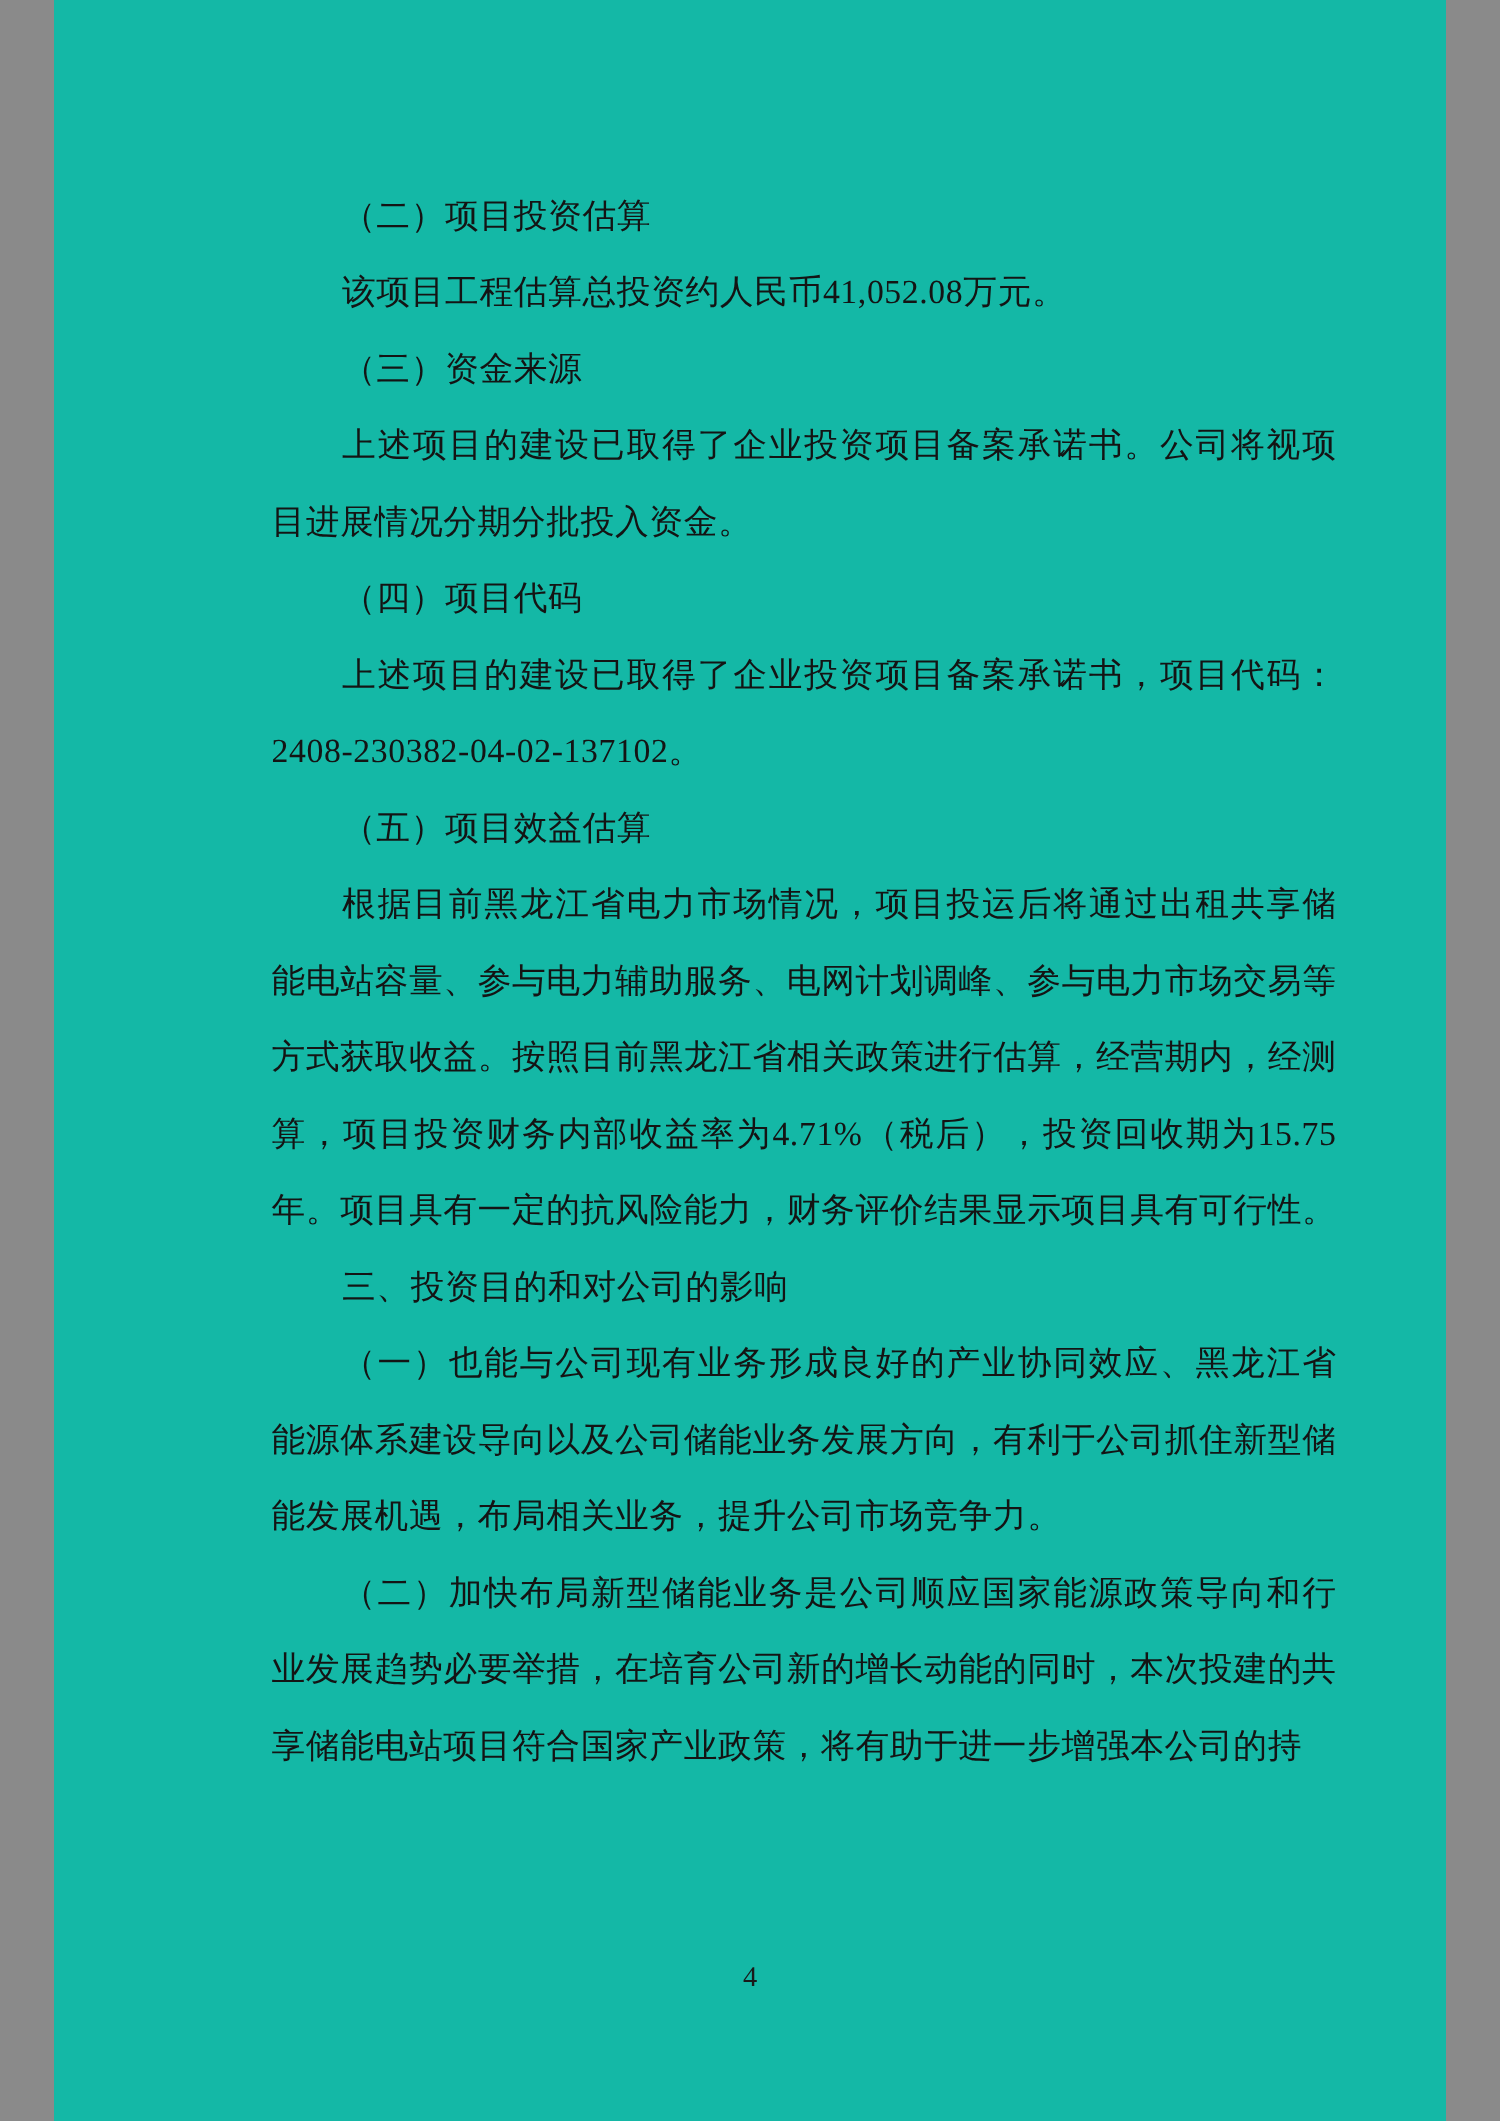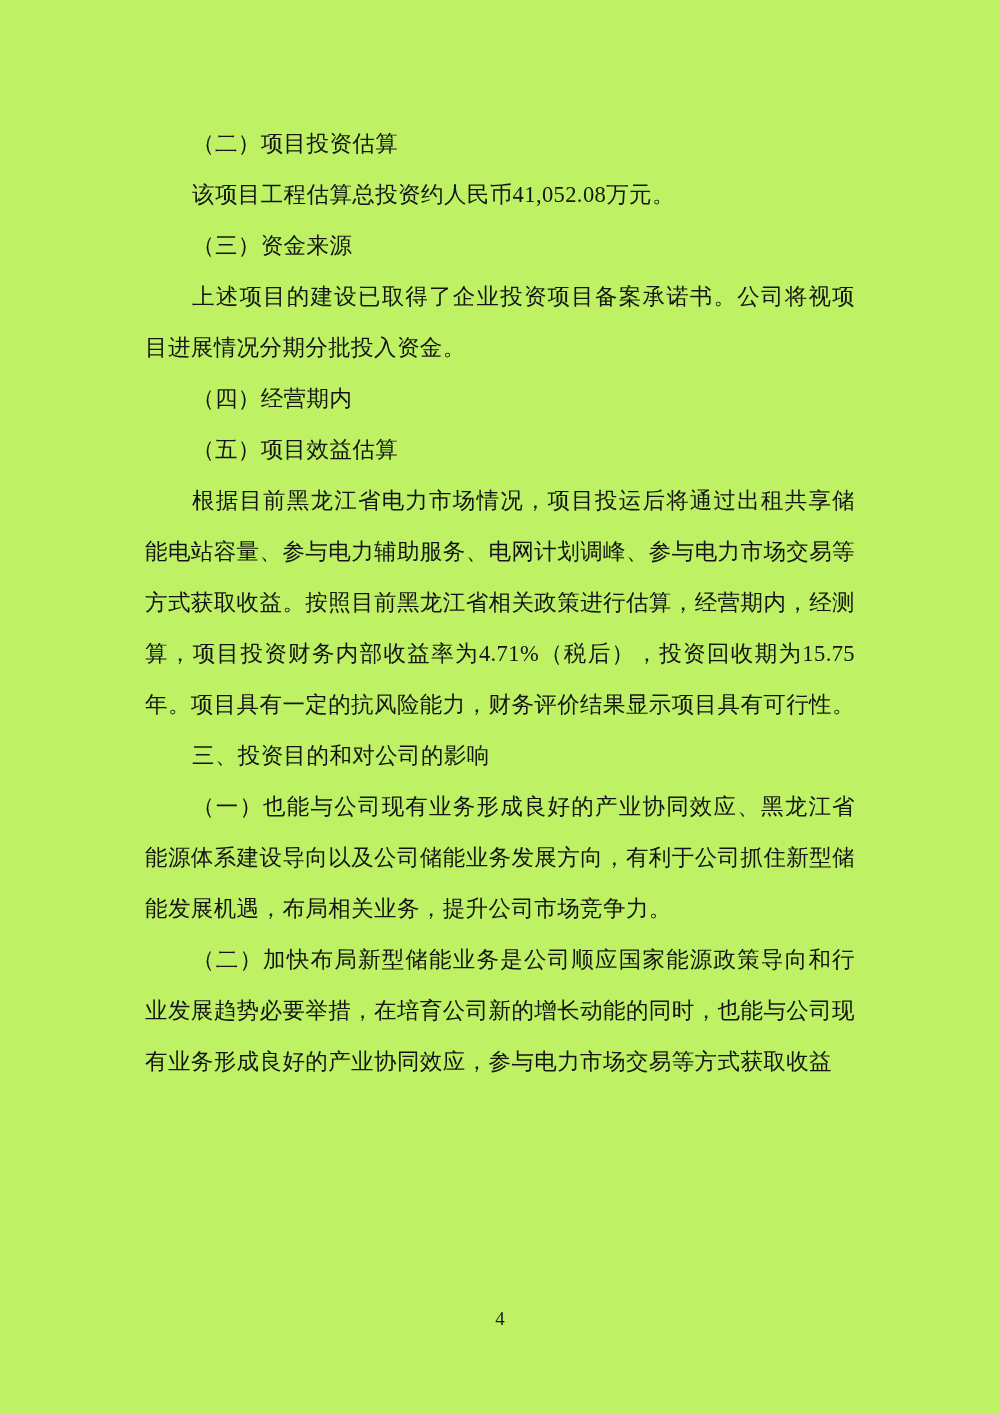--- a/index.html
+++ b/index.html
@@ -2,24 +2,24 @@
 <html lang="zh"><head>
 <meta charset="utf-8">
 <style>
   html, body {
     margin: 0;
     padding: 0;
     background: #8a8a8a;
   }
   .page {
     position: relative;
-    width: 1000px;
+    width: 928px;
     height: 1414px;
     margin: 0 auto;
-    background: #bef264;
+    background: #14b8a6;
     box-sizing: border-box;
     overflow: hidden;
   }
   .page-inner {
     position: absolute;
     left: 145px;
     top: 118px;
     width: 710px;
   }
   .para {
@@ -49,21 +49,22 @@
 </style>
 </head>
 <body>
 
 <div class="page">
   <div class="page-inner">
     <p class="para indent">（二）项目投资估算</p>
     <p class="para indent">该项目工程估算总投资约人民币41,052.08万元。</p>
     <p class="para indent">（三）资金来源</p>
     <p class="para indent">上述项目的建设已取得了企业投资项目备案承诺书。公司将视项目进展情况分期分批投入资金。</p>
-    <p class="para indent">（四）经营期内</p>
+    <p class="para indent">（四）项目代码</p>
+    <p class="para indent">上述项目的建设已取得了企业投资项目备案承诺书，项目代码：2408-230382-04-02-137102。</p>
     <p class="para indent">（五）项目效益估算</p>
     <p class="para indent">根据目前黑龙江省电力市场情况，项目投运后将通过出租共享储能电站容量、参与电力辅助服务、电网计划调峰、参与电力市场交易等方式获取收益。按照目前黑龙江省相关政策进行估算，经营期内，经测算，项目投资财务内部收益率为4.71%（税后），投资回收期为15.75年。项目具有一定的抗风险能力，财务评价结果显示项目具有可行性。</p>
     <p class="para indent">三、投资目的和对公司的影响</p>
     <p class="para indent">（一）也能与公司现有业务形成良好的产业协同效应、黑龙江省能源体系建设导向以及公司储能业务发展方向，有利于公司抓住新型储能发展机遇，布局相关业务，提升公司市场竞争力。</p>
-    <p class="para indent">（二）加快布局新型储能业务是公司顺应国家能源政策导向和行业发展趋势必要举措，在培育公司新的增长动能的同时，也能与公司现有业务形成良好的产业协同效应，参与电力市场交易等方式获取收益</p>
+    <p class="para indent">（二）加快布局新型储能业务是公司顺应国家能源政策导向和行业发展趋势必要举措，在培育公司新的增长动能的同时，本次投建的共享储能电站项目符合国家产业政策，将有助于进一步增强本公司的持</p>
   </div>
   <div class="page-number">4</div>
 </div>
 
 </body></html>

